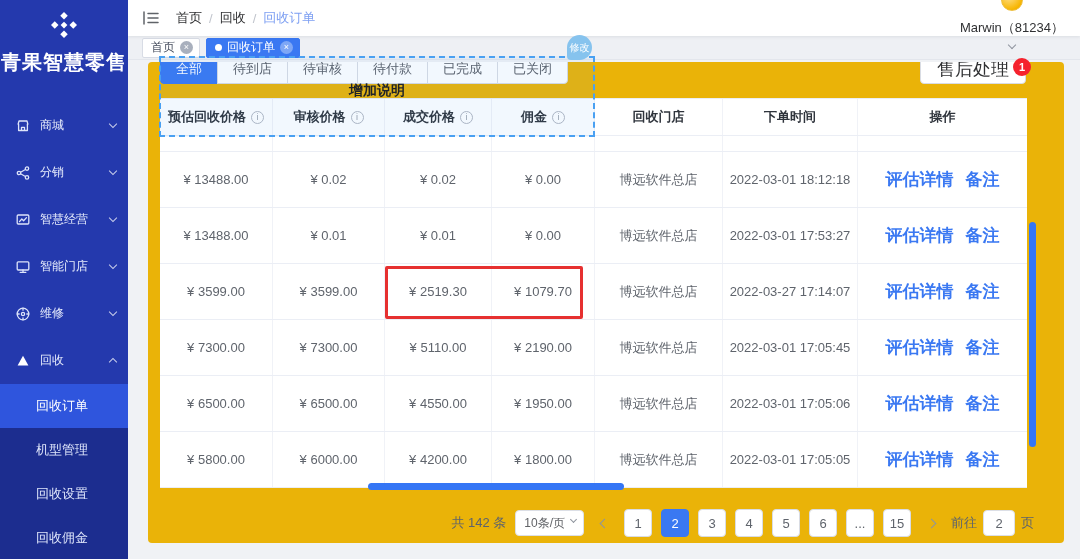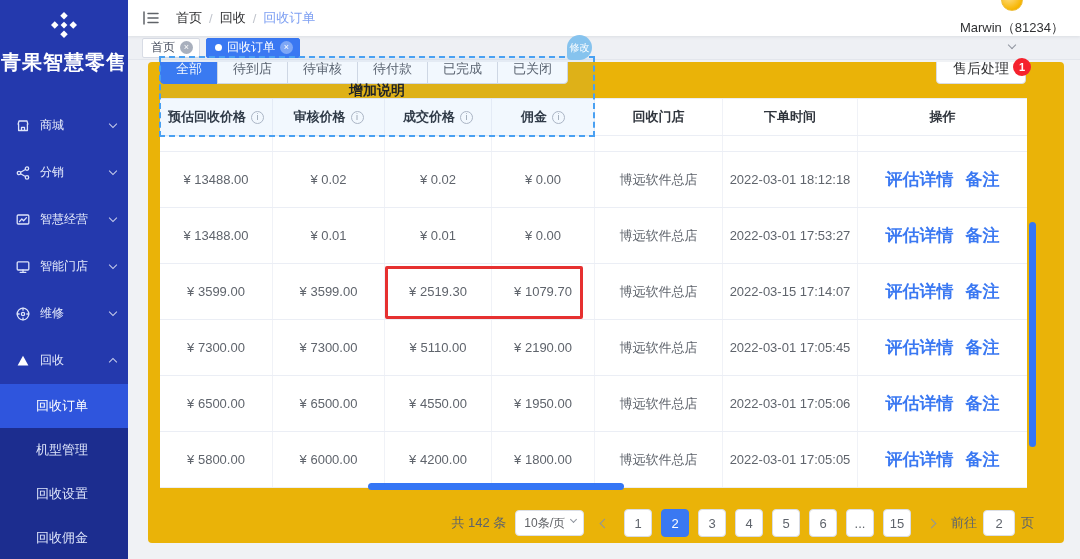--- a/index.html
+++ b/index.html
@@ -42,21 +42,21 @@
   .tag-close{width:13px;height:13px;border-radius:50%;display:flex;align-items:center;justify-content:center;font-size:9px;line-height:1;background:#a9b0bd;color:#fff;cursor:pointer;}
   .tag.active .tag-close{background:rgba(255,255,255,.35);color:#fff;}
 
   
   .card{position:absolute;left:148px;top:62px;width:916px;height:481px;background:#eab308;border-radius:4px;overflow:hidden;z-index:1;}
   .seg-group{position:absolute;left:12px;top:-8px;display:flex;}
   .seg-btn{height:30px;padding:0 15px;background:#fff;border:1px solid #d9dce3;font-size:13px;color:#5a5e66;display:flex;align-items:center;margin-left:-1px;cursor:pointer;white-space:nowrap;}
   .seg-btn.first{border-radius:4px 0 0 4px;margin-left:0;}
   .seg-btn.last{border-radius:0 4px 4px 0;text-align:center;}
   .seg-btn.active{background:#3a78f2;border-color:#3a78f2;color:#fff;}
-  .aftersale-btn{position:absolute;right:38px;top:-8px;height:30px;padding:0 16px;background:#fff;border:1px solid #d9dce3;border-radius:4px;font-size:14px;color:#303133;display:flex;align-items:center;cursor:pointer;}
+  .aftersale-btn{position:absolute;right:38px;top:-8px;height:30px;padding:0 16px;background:#fff;border:1px solid #d9dce3;border-radius:4px;font-size:18px;color:#303133;display:flex;align-items:center;cursor:pointer;}
 
   
   .thead{position:absolute;left:12px;top:36px;width:867px;height:38px;display:flex;border-top:1px solid #ebeef5;border-bottom:1px solid #ebeef5;background:#fff;font-weight:bold;color:#2f343c;font-size:13px;}
   .th,.td{display:flex;align-items:center;justify-content:center;gap:5px;border-right:1px solid #f0f2f7;height:100%;}
   .th:last-child,.td:last-child{border-right:none;}
   .c1{width:113px;}.c2{width:112px;}.c3{width:107px;}.c4{width:103px;}
   .c5{width:128px;}.c6{width:135px;}.c7{width:169px;}
   .info-icon{width:13px;height:13px;border:1px solid #b3b8c2;border-radius:50%;color:#9ba1ab;font-size:9px;display:inline-flex;align-items:center;justify-content:center;font-weight:normal;font-style:normal;flex:none;}
   .tbody{position:absolute;left:12px;top:74px;width:867px;height:352px;overflow:hidden;}
   .row{display:flex;height:56px;border-bottom:1px solid #ebeef5;font-size:13px;color:#5f646c;background:#fff;}
@@ -276,21 +276,21 @@
         <span class="link">备注</span>
       </div>
     </div>
 
     <div class="row">
       <div class="td c1">¥ 3599.00</div>
       <div class="td c2">¥ 3599.00</div>
       <div class="td c3">¥ 2519.30</div>
       <div class="td c4">¥ 1079.70</div>
       <div class="td c5">博远软件总店</div>
-      <div class="td c6">2022-03-15 17:14:07</div>
+      <div class="td c6">2022-03-27 17:14:07</div>
       <div class="td c7 actions">
         <span class="link">评估详情</span>
         <span class="link">备注</span>
       </div>
     </div>
 
     <div class="row">
       <div class="td c1">¥ 7300.00</div>
       <div class="td c2">¥ 7300.00</div>
       <div class="td c3">¥ 5110.00</div>

